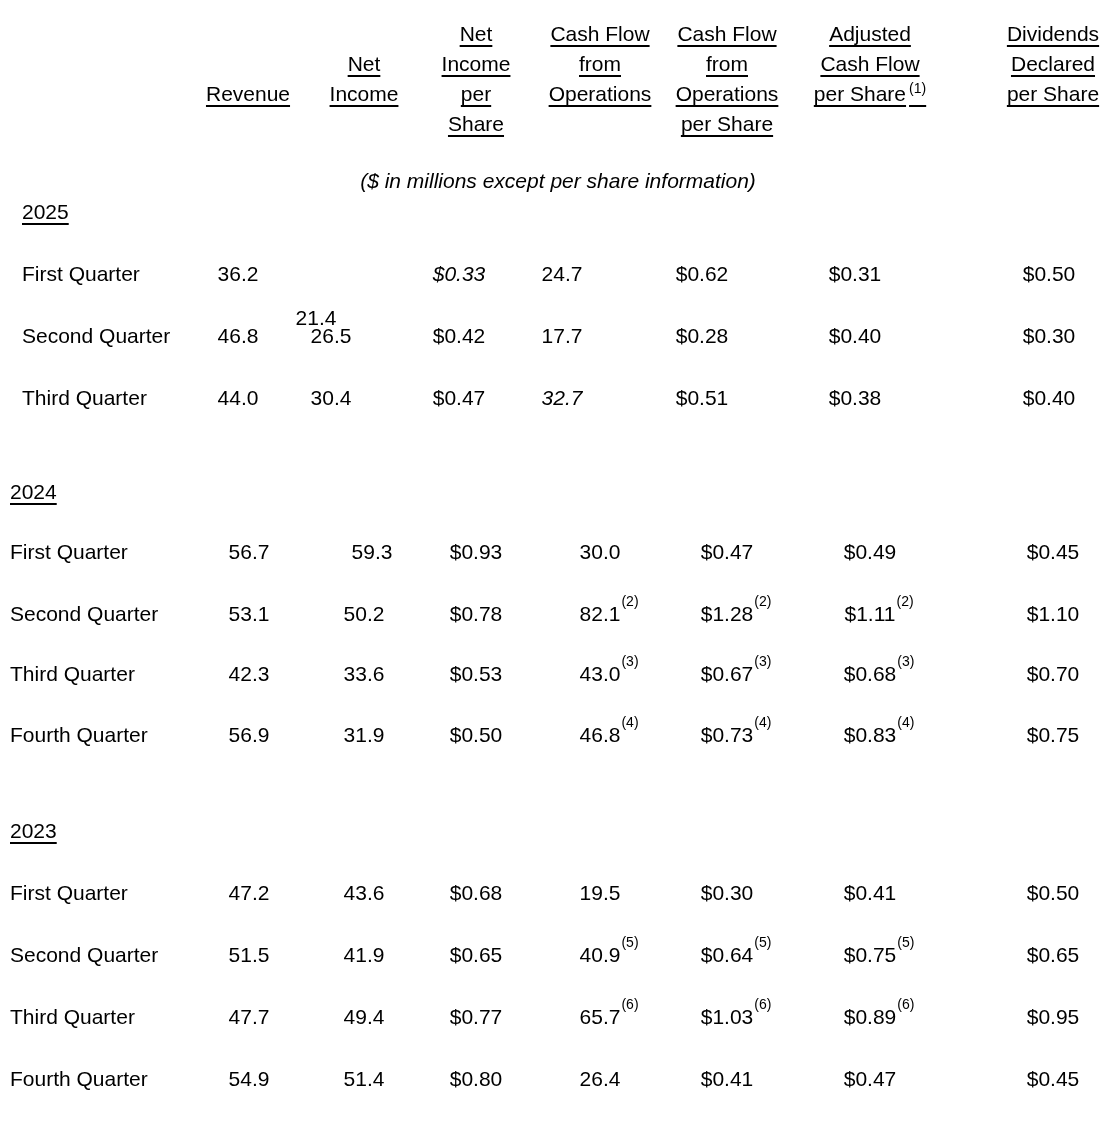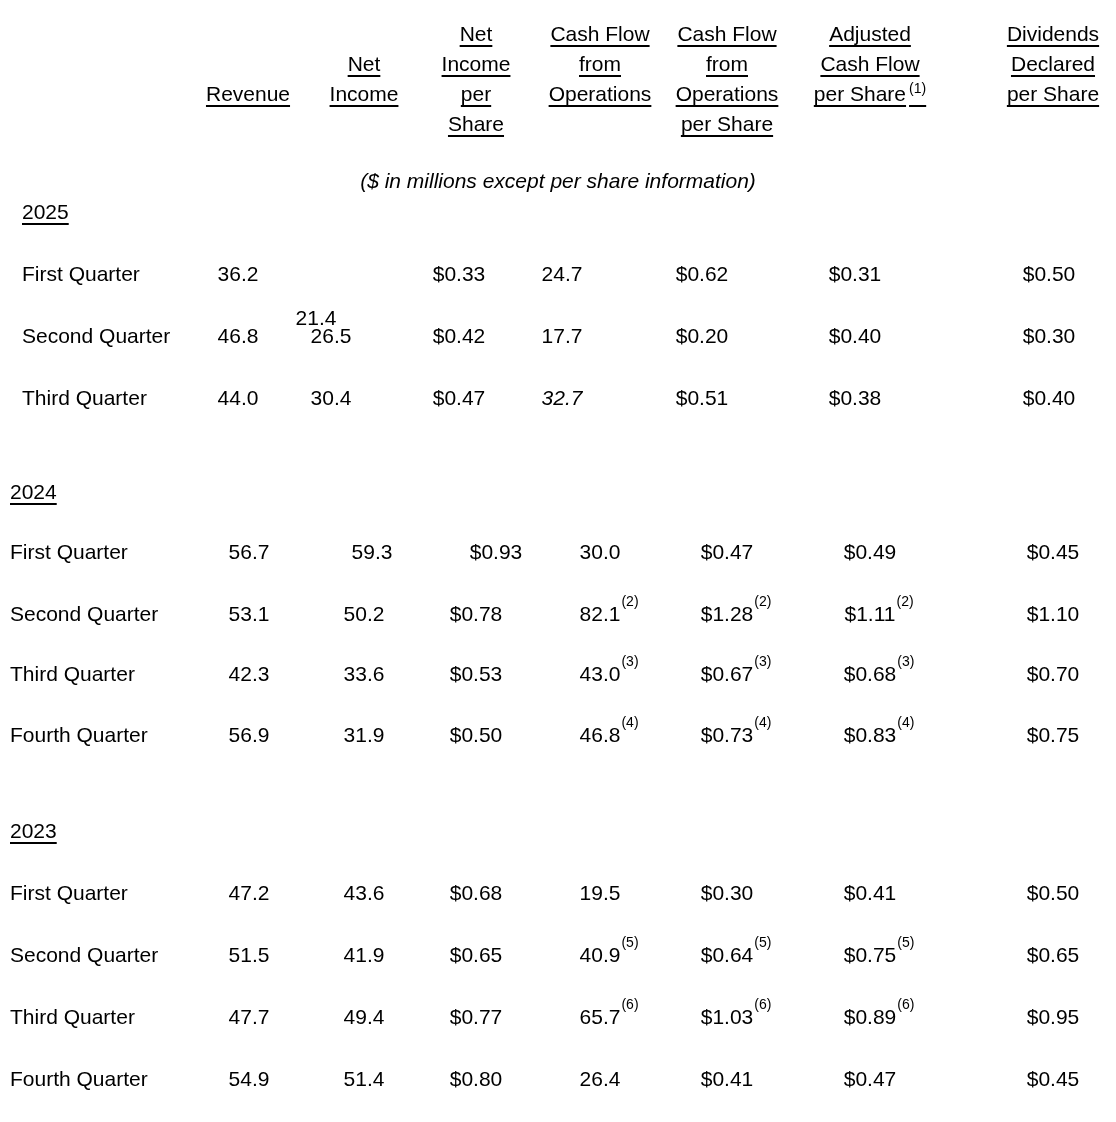--- a/index.html
+++ b/index.html
@@ -68,46 +68,46 @@
 per Share</div>
   </div>
 
   <div class="subtitle">($ in millions except per share information)</div>
 
   <div id="sections">
       <div class="year" style="top: 199px; left: 22px;">2025</div>
       <div class="rowlabel" style="top: 261px; left: 22px;">First Quarter</div>
       <div class="cell" style="top: 261px; left: 178px;"><span class="num">36.2</span></div>
       <div class="cell" style="top: 261px; left: 256px; margin-top: 44px;"><span class="num">21.4</span></div>
-      <div class="cell" style="top: 261px; left: 399px;"><span class="num">$0.33</span></div>
+      <div class="cell" style="top: 261px; left: 399px; font-style: italic;"><span class="num">$0.33</span></div>
       <div class="cell" style="top: 261px; left: 502px;"><span class="num">24.7</span></div>
       <div class="cell" style="top: 261px; left: 642px;"><span class="num">$0.62</span></div>
       <div class="cell" style="top: 261px; left: 795px;"><span class="num">$0.31</span></div>
       <div class="cell" style="top: 261px; left: 989px;"><span class="num">$0.50</span></div>
       <div class="rowlabel" style="top: 323px; left: 22px;">Second Quarter</div>
       <div class="cell" style="top: 323px; left: 178px;"><span class="num">46.8</span></div>
       <div class="cell" style="top: 323px; left: 271px;"><span class="num">26.5</span></div>
       <div class="cell" style="top: 323px; left: 399px;"><span class="num">$0.42</span></div>
       <div class="cell" style="top: 323px; left: 502px;"><span class="num">17.7</span></div>
-      <div class="cell" style="top: 323px; left: 642px;"><span class="num">$0.20</span></div>
+      <div class="cell" style="top: 323px; left: 642px;"><span class="num">$0.28</span></div>
       <div class="cell" style="top: 323px; left: 795px;"><span class="num">$0.40</span></div>
       <div class="cell" style="top: 323px; left: 989px;"><span class="num">$0.30</span></div>
       <div class="rowlabel" style="top: 385px; left: 22px;">Third Quarter</div>
       <div class="cell" style="top: 385px; left: 178px;"><span class="num">44.0</span></div>
       <div class="cell" style="top: 385px; left: 271px;"><span class="num">30.4</span></div>
       <div class="cell" style="top: 385px; left: 399px;"><span class="num">$0.47</span></div>
       <div class="cell" style="top: 385px; left: 502px; font-style: italic;"><span class="num">32.7</span></div>
       <div class="cell" style="top: 385px; left: 642px;"><span class="num">$0.51</span></div>
       <div class="cell" style="top: 385px; left: 795px;"><span class="num">$0.38</span></div>
       <div class="cell" style="top: 385px; left: 989px;"><span class="num">$0.40</span></div>
       <div class="year" style="top: 479px; left: 10px;">2024</div>
       <div class="rowlabel" style="top: 539px; left: 10px;">First Quarter</div>
       <div class="cell" style="top: 539px; left: 189px;"><span class="num">56.7</span></div>
       <div class="cell" style="top: 539px; left: 312px;"><span class="num">59.3</span></div>
-      <div class="cell" style="top: 539px; left: 436px;"><span class="num">$0.93</span></div>
+      <div class="cell" style="top: 539px; left: 416px;"><span class="num">$0.93</span></div>
       <div class="cell" style="top: 539px; left: 540px;"><span class="num">30.0</span></div>
       <div class="cell" style="top: 539px; left: 667px;"><span class="num">$0.47</span></div>
       <div class="cell" style="top: 539px; left: 810px;"><span class="num">$0.49</span></div>
       <div class="cell" style="top: 539px; left: 993px;"><span class="num">$0.45</span></div>
       <div class="rowlabel" style="top: 601px; left: 10px;">Second Quarter</div>
       <div class="cell" style="top: 601px; left: 189px;"><span class="num">53.1</span></div>
       <div class="cell" style="top: 601px; left: 304px;"><span class="num">50.2</span></div>
       <div class="cell" style="top: 601px; left: 416px;"><span class="num">$0.78</span></div>
       <div class="cell" style="top: 601px; left: 540px;"><span class="num">82.1<sup>(2)</sup></span></div>
       <div class="cell" style="top: 601px; left: 667px;"><span class="num">$1.28<sup>(2)</sup></span></div>

